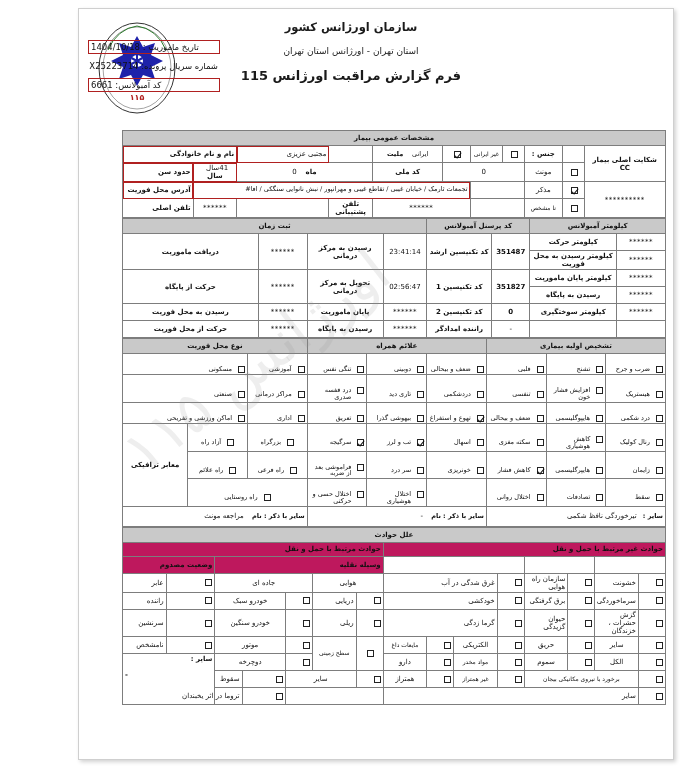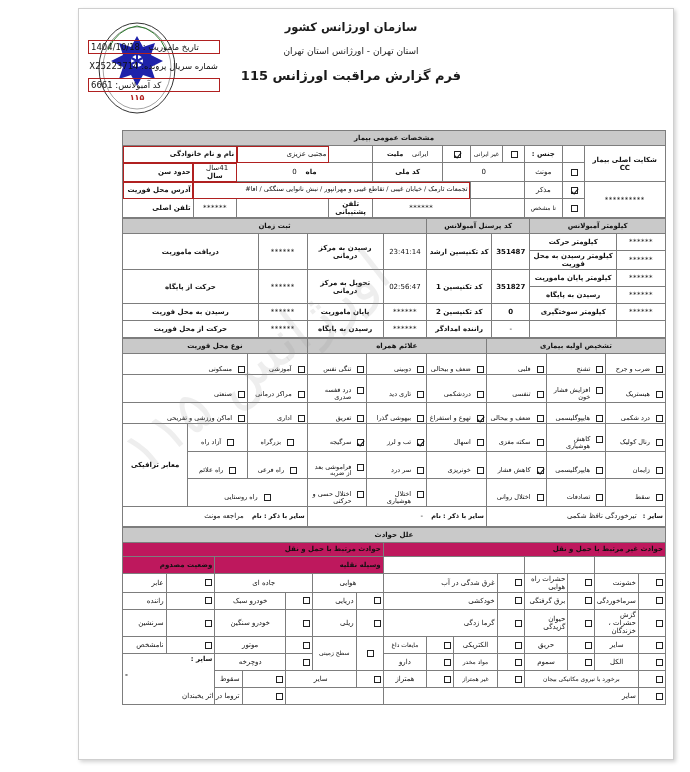--- a/index.html
+++ b/index.html
@@ -705,21 +705,21 @@
         <td colspan="2"></td>
         <td colspan="4"></td>
         <td class="subhead" colspan="5">وسیله نقلیه</td>
         <td class="subhead" colspan="2">وضعیت مصدوم</td>
       </tr>
 
       <tr>
         <td><span class="cb"></span></td>
         <td>خشونت</td>
         <td><span class="cb"></span></td>
-        <td>حشرات راه هوایی</td>
+        <td>سازمان راه هوایی</td>
         <td><span class="cb"></span></td>
         <td colspan="3">غرق شدگی در آب</td>
         <td colspan="2" class="ctr">هوایی</td>
         <td colspan="3" class="ctr">جاده ای</td>
         <td><span class="cb"></span></td>
         <td>عابر</td>
       </tr>
 
       <tr>
         <td><span class="cb"></span></td>

